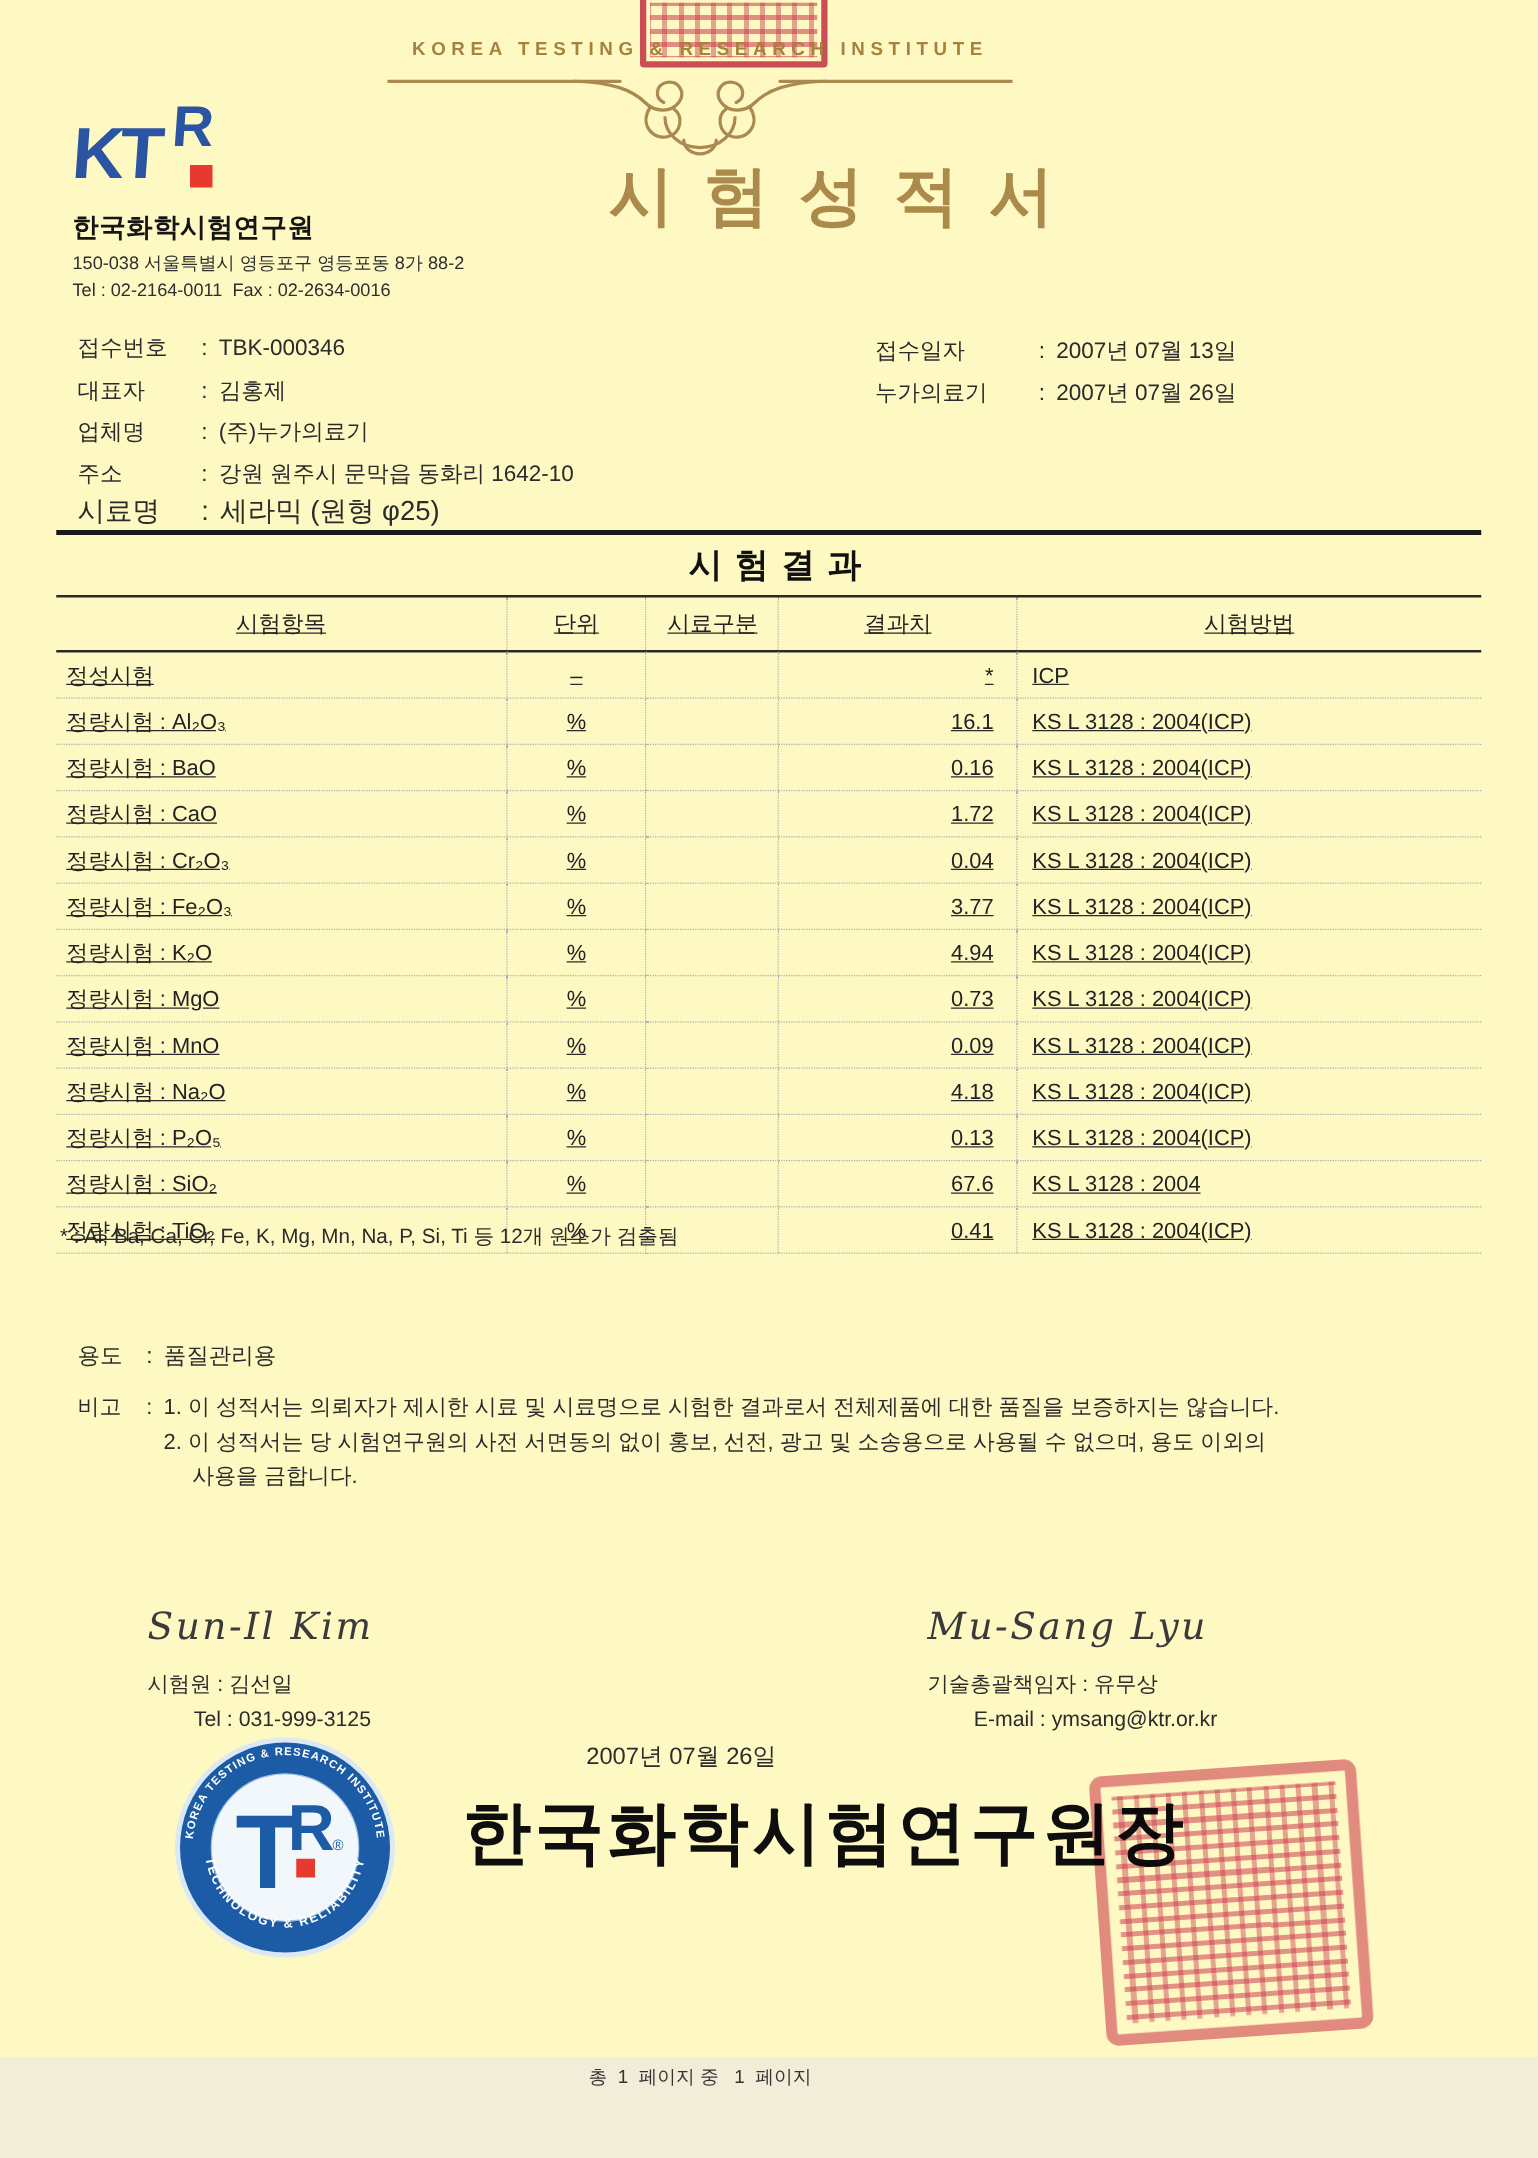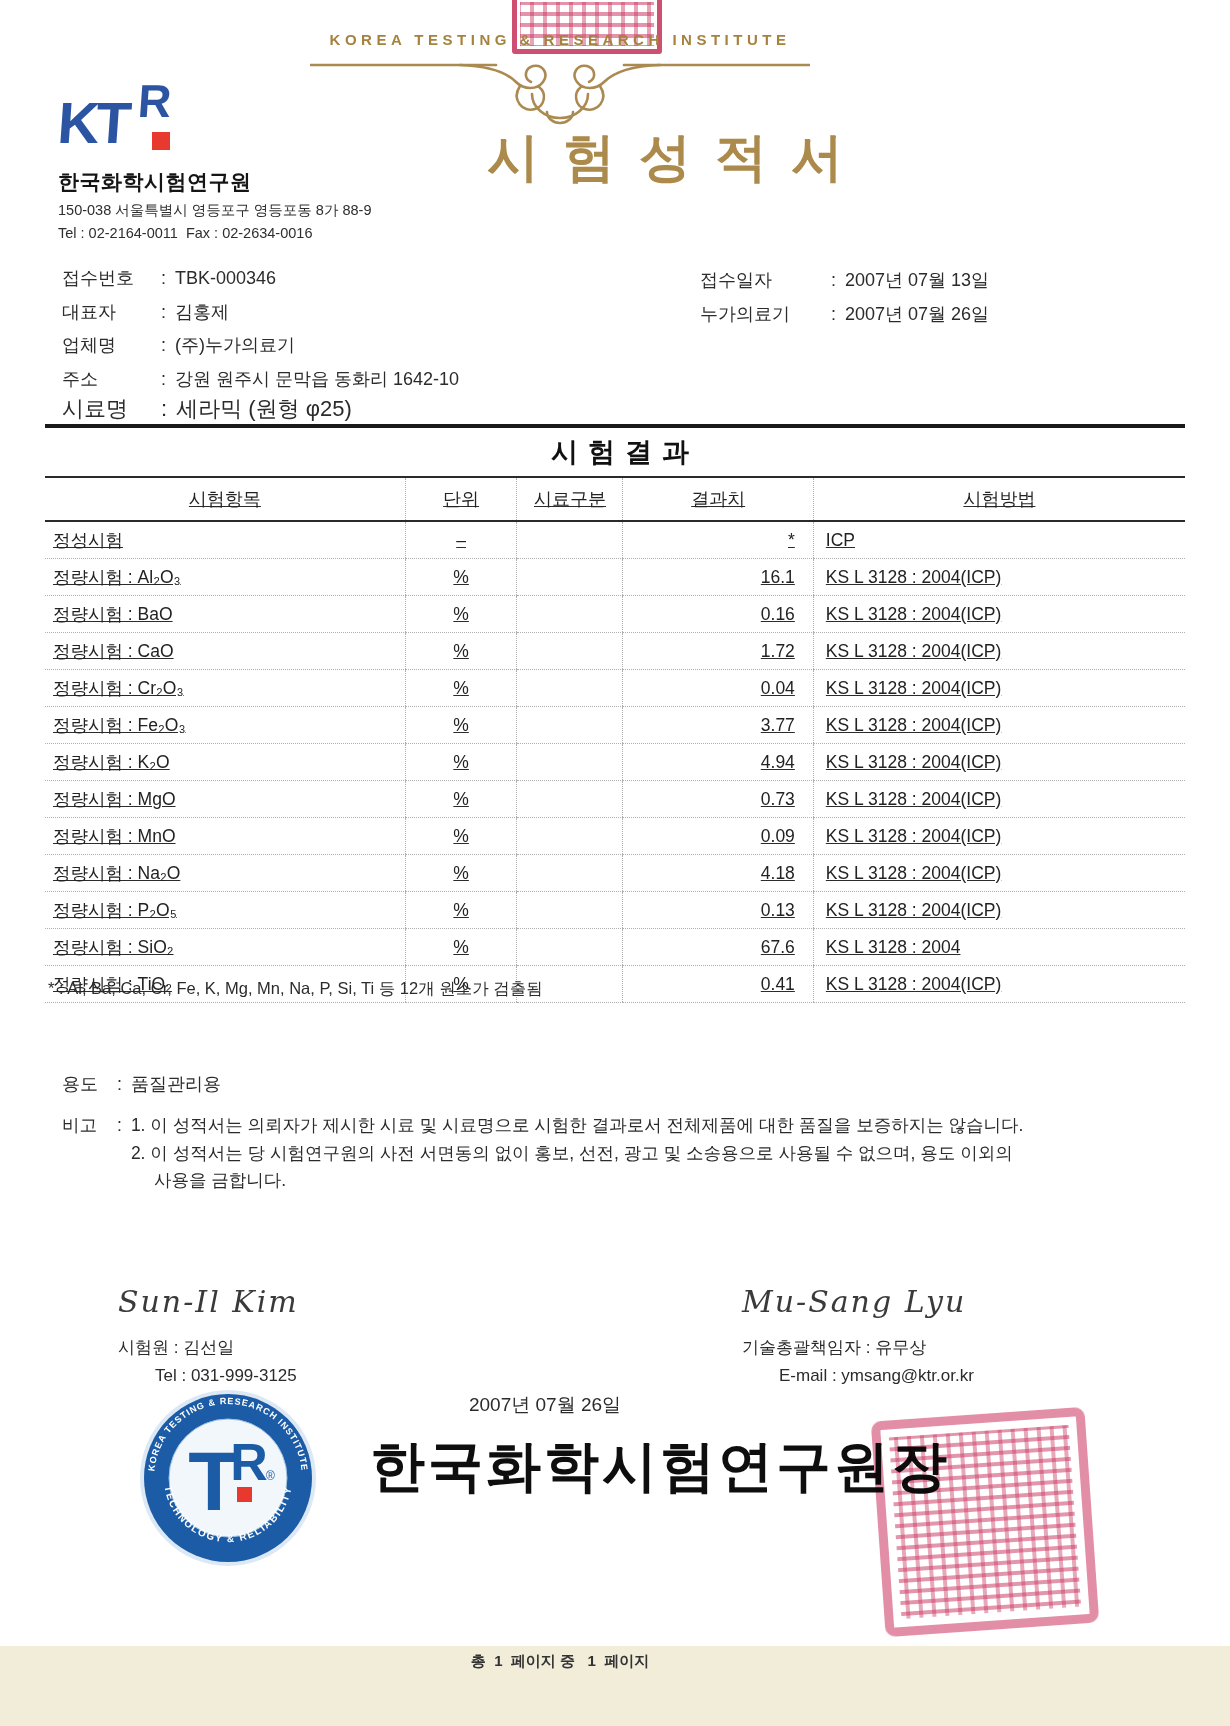--- a/index.html
+++ b/index.html
@@ -1,17 +1,17 @@
 <!DOCTYPE html>
 <html><head>
 <meta charset="utf-8">
 <style>
   html,body{margin:0;padding:0;background:#e8e6df;}
   .page{position:relative;width:1230px;height:1726px;margin:0 auto;overflow:hidden;
-        background:#ffffff;font-family:"Liberation Sans","DejaVu Sans",sans-serif;color:#2b2b2b;}
+        background:#fef9c3;font-family:"Liberation Sans","DejaVu Sans",sans-serif;color:#2b2b2b;}
   .band-bottom{position:absolute;left:0;right:0;bottom:0;height:80px;background:#f1edd9;}
 
   
   .stamp-texture{
     background-image:
       repeating-linear-gradient(0deg, rgba(198,40,85,.55) 0 4px, transparent 4px 11px),
       repeating-linear-gradient(90deg, rgba(198,40,85,.45) 0 4px, transparent 4px 13px);
     background-clip:content-box;
     mix-blend-mode:multiply;filter:blur(.6px);}
   .top-stamp{position:absolute;left:512px;top:-6px;width:134px;height:44px;
@@ -78,21 +78,21 @@
   .sig-contact{font-size:17px;margin-top:7px;margin-left:37px;}
   .sig-tester{left:118px;top:1284px;}
   .sig-supervisor{left:742px;top:1284px;}
 
   
   .seal{position:absolute;left:136px;top:1386px;width:184px;height:184px;}
   .issue-date{position:absolute;left:295px;top:1392px;width:500px;text-align:center;font-size:19px;}
   .issuer{position:absolute;left:330px;top:1430px;width:660px;text-align:center;
     font-size:55px;font-weight:bold;color:#0e0e0e;letter-spacing:3px;z-index:2;}
   .page-footer{position:absolute;left:300px;top:1652px;width:520px;text-align:center;
-    font-size:15px;white-space:pre;color:#333;font-weight:bold;}
+    font-size:15px;white-space:pre;color:#333;}
 </style>
 </head>
 <body>
 
 <div class="page">
   <div class="band-bottom"></div>
 
   <div class="top-stamp stamp-texture"></div>
 
   <div class="inst-en">KOREA TESTING &amp; RESEARCH INSTITUTE</div>
@@ -112,21 +112,21 @@
 
   <div class="doc-title">시험성적서</div>
 
   <div class="brand">
     <div class="mark">
       <span class="kt">KT</span>
       <span class="r">R</span>
       <span class="sq"></span>
     </div>
     <div class="org">한국화학시험연구원</div>
-    <div class="addr">150-038 서울특별시 영등포구 영등포동 8가 88-9</div>
+    <div class="addr">150-038 서울특별시 영등포구 영등포동 8가 88-2</div>
     <div class="addr">Tel : 02-2164-0011  Fax : 02-2634-0016</div>
   </div>
 
   <div class="info-left">
     <div class="irow">
       <span class="ilab">접수번호</span><span class="colon">:</span><span>TBK-000346</span>
     </div>
     <div class="irow">
       <span class="ilab">대표자</span><span class="colon">:</span><span>김홍제</span>
     </div>

